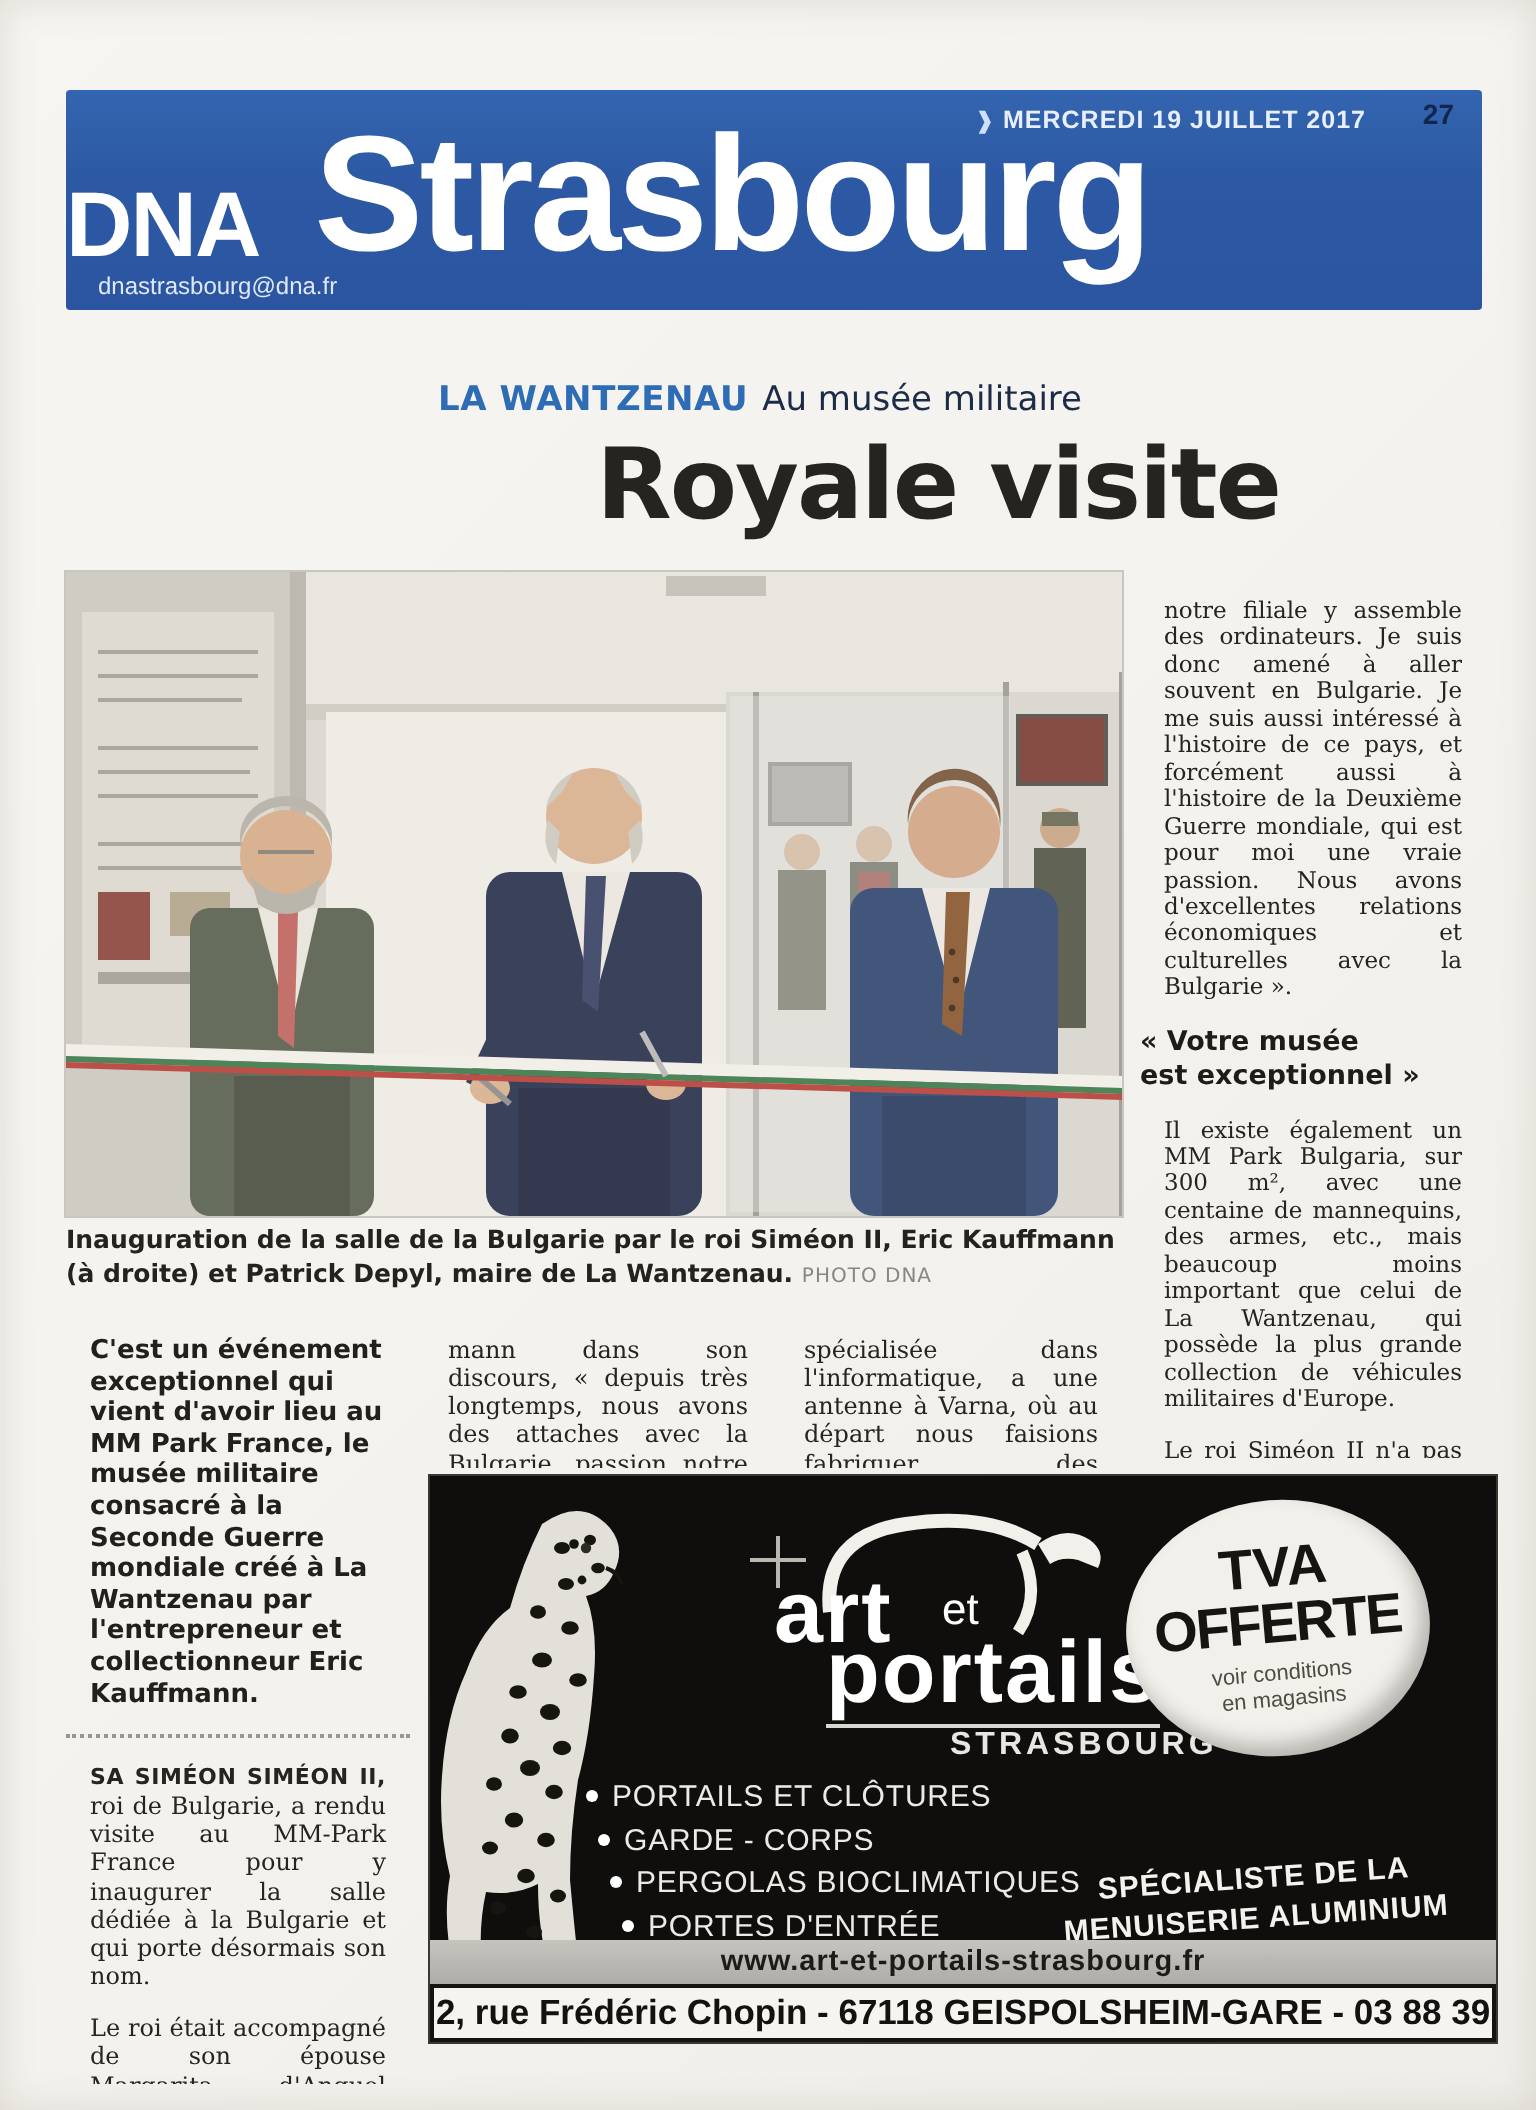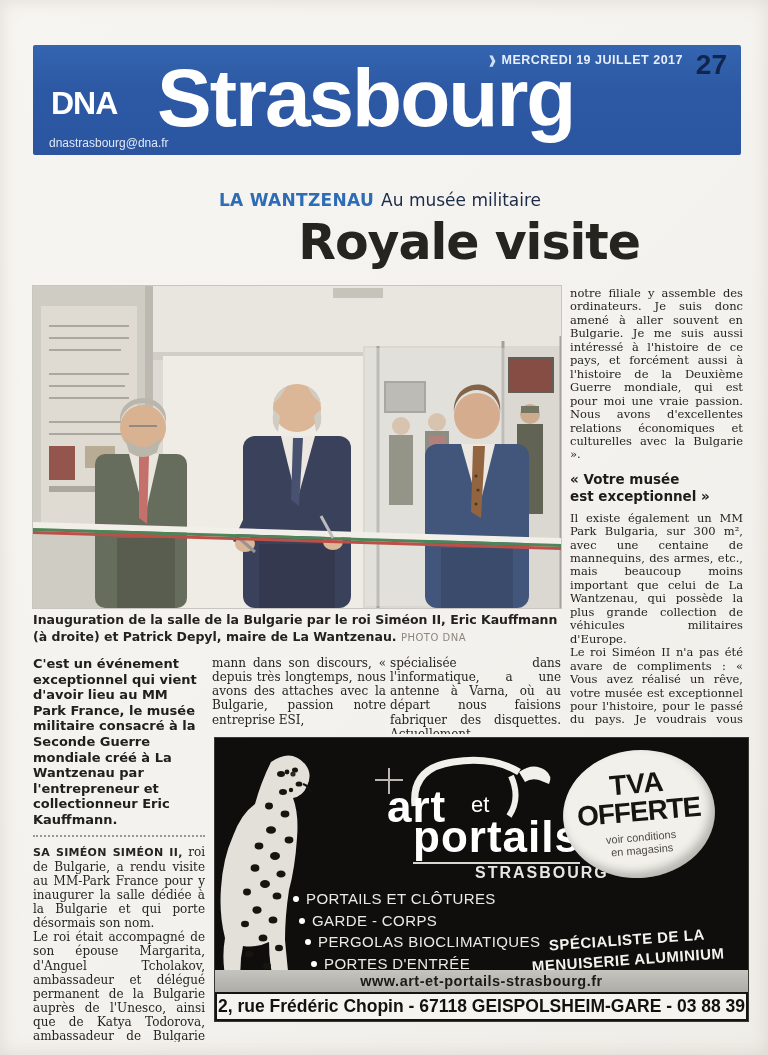--- a/index.html
+++ b/index.html
@@ -18,25 +18,25 @@
     border-radius:2px;
     font-family:"Liberation Sans", sans-serif;
   }
   .masthead .dateline {
     position:absolute; top:8px; right:58px; color:#e8eefb;
     font-size:12.5px; font-weight:bold; letter-spacing:.5px;
   }
   .masthead .dateline .arrow { color:#cfe0f8; margin-right:4px; font-size:11px; }
   .masthead .pagenum {
     position:absolute; top:4px; right:14px; color:#10264f;
-    font-size:28px; font-weight:bold;
+    font-size:14px; font-weight:bold;
   }
   .masthead .brand {
-    position:absolute; left:18px; top:40px; color:#ffffff;
-    font-size:32px; font-weight:bold; letter-spacing:-1px;
+    position:absolute; left:0; top:40px; color:#ffffff;
+    font-size:46px; font-weight:bold; letter-spacing:-1px;
   }
   .masthead .city {
     position:absolute; left:124px; top:6px; color:#ffffff;
     font-size:82px; font-weight:bold; letter-spacing:-2px;
   }
   .masthead .email {
     position:absolute; left:16px; top:91px; color:#dfe8f8; font-size:12px;
   }
   
   .kicker {
@@ -71,21 +71,21 @@
   .lead {
     font-family:"DejaVu Sans", sans-serif; font-weight:600;
     font-size:13px; line-height:1.2; color:#21201c; text-align:left;
   }
   .dotted-rule { border-top:2px dotted #9a978f; margin:7px 0 8px 0; }
   .leadin { font-family:"DejaVu Sans", sans-serif; font-weight:bold; font-size:11px; letter-spacing:.3px; }
   .subhead {
     font-family:"DejaVu Sans", sans-serif; font-weight:bold;
     font-size:13.5px; color:#1d1c19; line-height:1.25; margin:9px 0 7px 0; text-align:left;
   }
-  .para { margin:0; }
+  .para { margin:12px; }
   
   .ad {
     position:absolute; left:215px; top:738px; width:533px; height:283px;
     background:#0f0e0c; overflow:hidden; box-shadow:0 0 0 1px #3a3832;
     font-family:"Liberation Sans", sans-serif;
     padding-left:16px;
   }
   .ad .jaguar { position:absolute; left:-4px; top:6px; }
   .ad .logo { position:absolute; left:130px; top:8px; width:300px; height:118px; }
   .ad .logo svg { position:absolute; left:0; top:0; }

